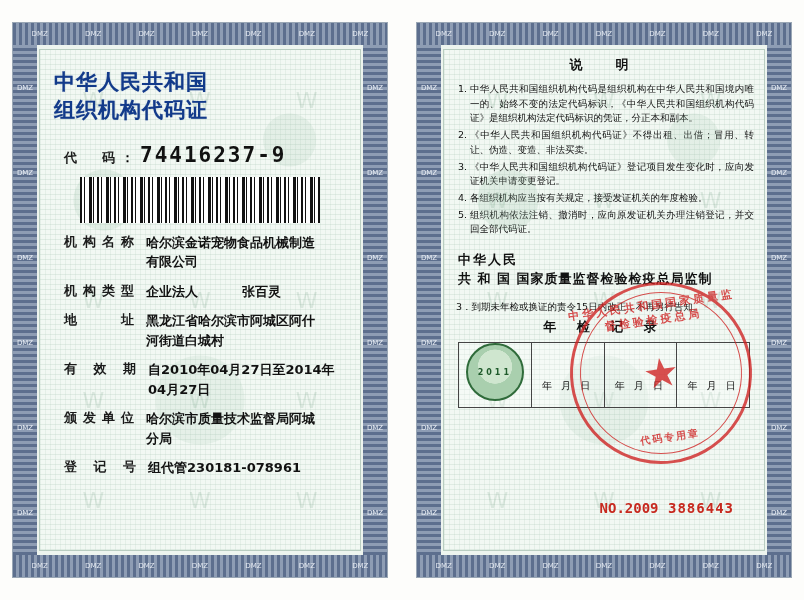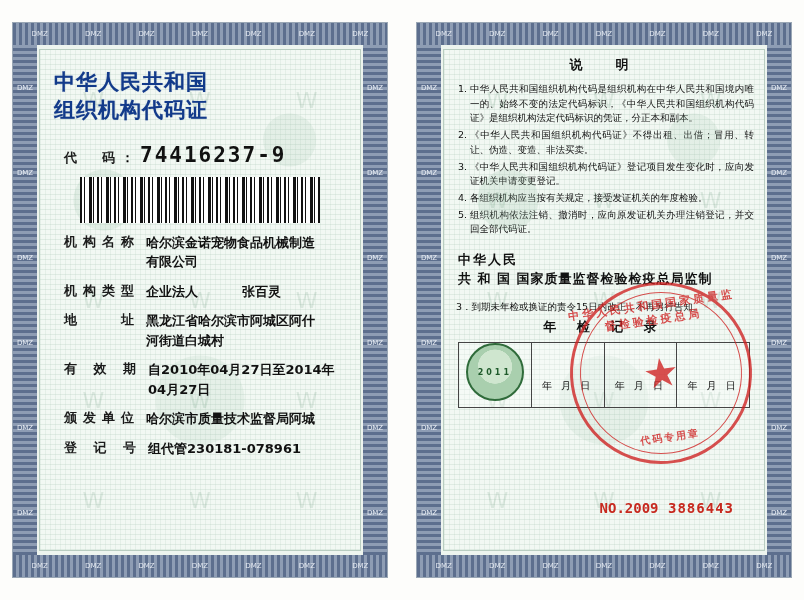--- a/index.html
+++ b/index.html
@@ -329,20 +329,21 @@
           <span class="label">有 效 期</span>
           <span class="value">
             <span class="l2">自2010年04月27日至2014年04月27日</span>
           </span>
         </div>
 
         <div class="field">
           <span class="label">颁发单位</span>
           <span class="value">
             <span class="l2">哈尔滨市质量技术监督局阿城</span>
+            <span class="l2">分局</span>
           </span>
         </div>
 
         <div class="field">
           <span class="label">登 记 号</span>
           <span class="value">
             <span class="l2">组代管230181-078961</span>
           </span>
         </div>
       </div>

